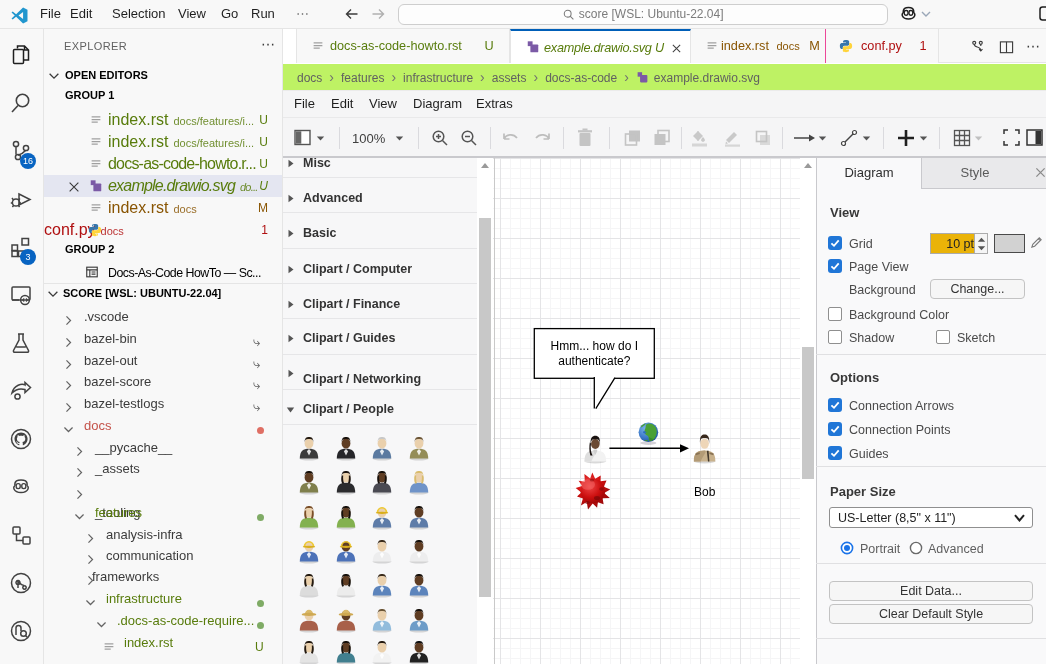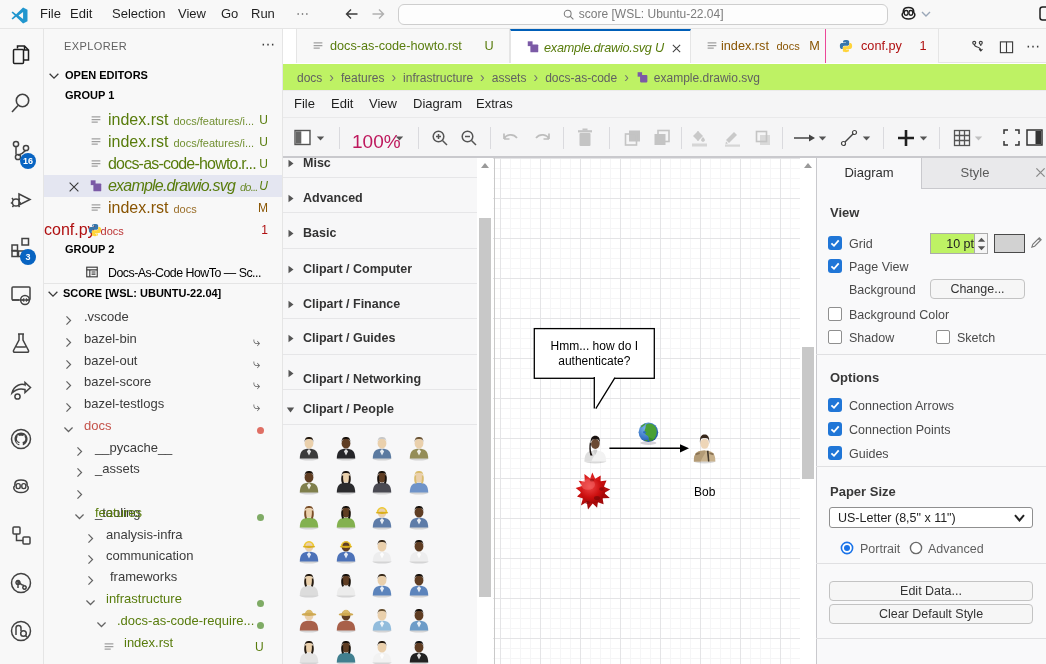--- a/index.html
+++ b/index.html
@@ -6,21 +6,21 @@
   html,body { width:1046px; height:664px; overflow:hidden; }
   body { font-family:"Liberation Sans", sans-serif; position:relative; background:#fff; }
   .abs { position:absolute; }
   
   #titlebar { left:0; top:0; width:1046px; height:29px; background:#f8f8f8; border-bottom:1px solid #e5e5e5; }
   .menu { position:absolute; top:0; height:28px; line-height:28px; font-size:13px; color:#1f1f1f; }
   #searchbox { position:absolute; left:398px; top:4px; width:490px; height:21px; background:#fdfdfd; border:1px solid #cecece; border-radius:6px; text-align:center; font-size:12px; color:#7b7b7b; line-height:19px; }
   
   #activitybar { left:0; top:29px; width:44px; height:635px; background:#f8f8f8; border-right:1px solid #e5e5e5; }
   .act { position:absolute; left:9px; width:24px; height:24px; }
-  .badge { position:absolute; width:16px; height:16px; border-radius:50%; background:#0864c2; color:#fff; font-size:9px; text-align:center; line-height:16px; font-weight:bold; }
+  .badge { position:absolute; width:16px; height:16px; border-radius:50%; background:#0864c2; color:#fff; font-size:9px; text-align:center; line-height:16px; font-weight:normal; }
   
   #sidebar { left:44px; top:29px; width:239px; height:635px; background:#f8f8f8; border-right:1px solid #e5e5e5; font-size:13px; color:#3b3b3b; }
   .sb-row { position:absolute; left:0; width:238px; height:22px; line-height:22px; white-space:nowrap; overflow:hidden; }
   .sb-bold { font-weight:bold; font-size:11px; }
   .fi { position:absolute; top:4px; width:14px; height:14px; }
   .rt { position:absolute; right:14px; top:0; font-size:12px; }
   .desc { font-size:11px; opacity:0.85; margin-left:5px; }
   .dot { position:absolute; left:257px; width:7px; height:7px; border-radius:50%; }
   .g-green { color:#587c0c; }
   .tchev { position:absolute; width:13px; height:13px; }
@@ -307,21 +307,21 @@
       <path d="M5.5 3 L10.5 8 L5.5 13" class="cstroke"></path>
     </svg>
     <div class="tlab" style="left:106px;top:528px">analysis-infra</div>
 <svg class="tchev" style="left:84px;top:553px" viewBox="0 0 16 16">
       <path d="M5.5 3 L10.5 8 L5.5 13" class="cstroke"></path>
     </svg>
     <div class="tlab" style="left:106px;top:549px">communication</div>
 <svg class="tchev" style="left:84px;top:574px" viewBox="0 0 16 16">
       <path d="M5.5 3 L10.5 8 L5.5 13" class="cstroke"></path>
     </svg>
-    <div class="tlab" style="left:110px;top:570px">frameworks</div>
+    <div class="tlab" style="left:92px;top:570px">frameworks</div>
 <svg class="tchev" style="left:84px;top:596px" viewBox="0 0 16 16">
       <path d="M3 5.5 L8 10.5 L13 5.5" class="cstroke"></path>
     </svg>
     <div class="tlab g-green" style="left:106px;top:592px">infrastructure</div>
     <div class="dot" style="background:#7fab65;top:600px"></div>
 <svg class="tchev" style="left:95px;top:618px" viewBox="0 0 16 16">
       <path d="M3 5.5 L8 10.5 L13 5.5" class="cstroke"></path>
     </svg>
     <div class="tlab g-green" style="left:117px;top:614px">.docs-as-code-require...</div>
     <div class="dot" style="background:#7fab65;top:622px"></div>
@@ -399,21 +399,21 @@
 <div class="abs" id="dtool"></div>
 <div id="toolicons">
   <svg class="ticon" style="left:294px;top:129px" width="18" height="18" viewBox="0 0 18 18">
       <rect x="1" y="1.5" width="15" height="14" fill="#fff" stroke="#555" stroke-width="1.4"></rect>
       <rect x="1.8" y="2.3" width="5.5" height="12.4" fill="#666"></rect>
     </svg>
   <svg class="ticon" style="left:316px;top:135px" width="9" height="7" viewBox="0 0 9 7">
       <path d="M0.8 1.5 L4.5 5.5 L8.2 1.5 Z" fill="#555"></path>
     </svg>
   <div class="tsep" style="left:339px"></div>
-  <div class="abs" style="left:352px;top:131px;font-size:19px;color:#be185d">100%</div>
+  <div class="abs" style="left:352px;top:131px;font-size:13px;color:#404040">100%</div>
   <svg class="ticon" style="left:395px;top:135px" width="9" height="7" viewBox="0 0 9 7">
       <path d="M0.8 1.5 L4.5 5.5 L8.2 1.5 Z" fill="#555"></path>
     </svg>
   <div class="tsep" style="left:418px"></div>
   <svg class="ticon" style="left:431px;top:129px" width="18" height="18" viewBox="0 0 18 18" fill="none" stroke="#555" stroke-width="1.5">
       <circle cx="7.5" cy="7.5" r="5.3"></circle>
       <path d="M11.5 11.5 L16 16"></path>
       <path d="M5 7.5 h5 M7.5 5 v5"></path>
     </svg>
   <svg class="ticon" style="left:460px;top:129px" width="18" height="18" viewBox="0 0 18 18" fill="none" stroke="#555" stroke-width="1.5">
@@ -843,21 +843,21 @@
       <path d="M1.5 1.5 L10.5 10.5 M10.5 1.5 L1.5 10.5" stroke="#8a8a8a" stroke-width="1.4"></path>
     </svg>
 
   <div class="fhead" style="left:830px;top:205px">View</div>
   <div class="cb cb-on" style="left:828px;top:236px">
       <svg width="12" height="12" viewBox="0 0 12 12">
         <path d="M2.4 6.3 L5 8.8 L9.7 3.3" stroke="#fff" stroke-width="1.8" fill="none"></path>
       </svg>
     </div>
   <div class="flabel" style="left:849px;top:237px">Grid</div>
-  <div class="abs" style="left:930px;top:233px;width:45px;height:21px;background:#bef264;border:1px solid #ababab;font-size:12.5px;color:#222;text-align:right;line-height:20px;padding-right:0">10 pt</div>
+  <div class="abs" style="left:930px;top:233px;width:45px;height:21px;background:#eab308;border:1px solid #ababab;font-size:12.5px;color:#222;text-align:right;line-height:20px;padding-right:0">10 pt</div>
   <div class="abs" style="left:975px;top:233px;width:13px;height:21px;background:#f5f5f5;border:1px solid #ababab;border-left:none"></div>
   <svg class="abs" style="left:977px;top:237px" width="9" height="6" viewBox="0 0 9 6">
       <path d="M0.8 4.8 L4.5 0.8 L8.2 4.8 Z" fill="#555"></path>
     </svg>
   <svg class="abs" style="left:977px;top:245px" width="9" height="6" viewBox="0 0 9 6">
       <path d="M0.8 1.2 L4.5 5.2 L8.2 1.2 Z" fill="#555"></path>
     </svg>
   <div class="abs" style="left:994px;top:234px;width:31px;height:19px;background:#d2d2d2;border:1px solid #4a4a4a"></div>
   <svg class="abs" style="left:1030px;top:236px" width="13" height="13" viewBox="0 0 14 14">
       <path d="M2 12 L3 9 L10 2 L12 4 L5 11 Z M9 3 L11 5" stroke="#7a7a7a" stroke-width="1.2" fill="none"></path>

